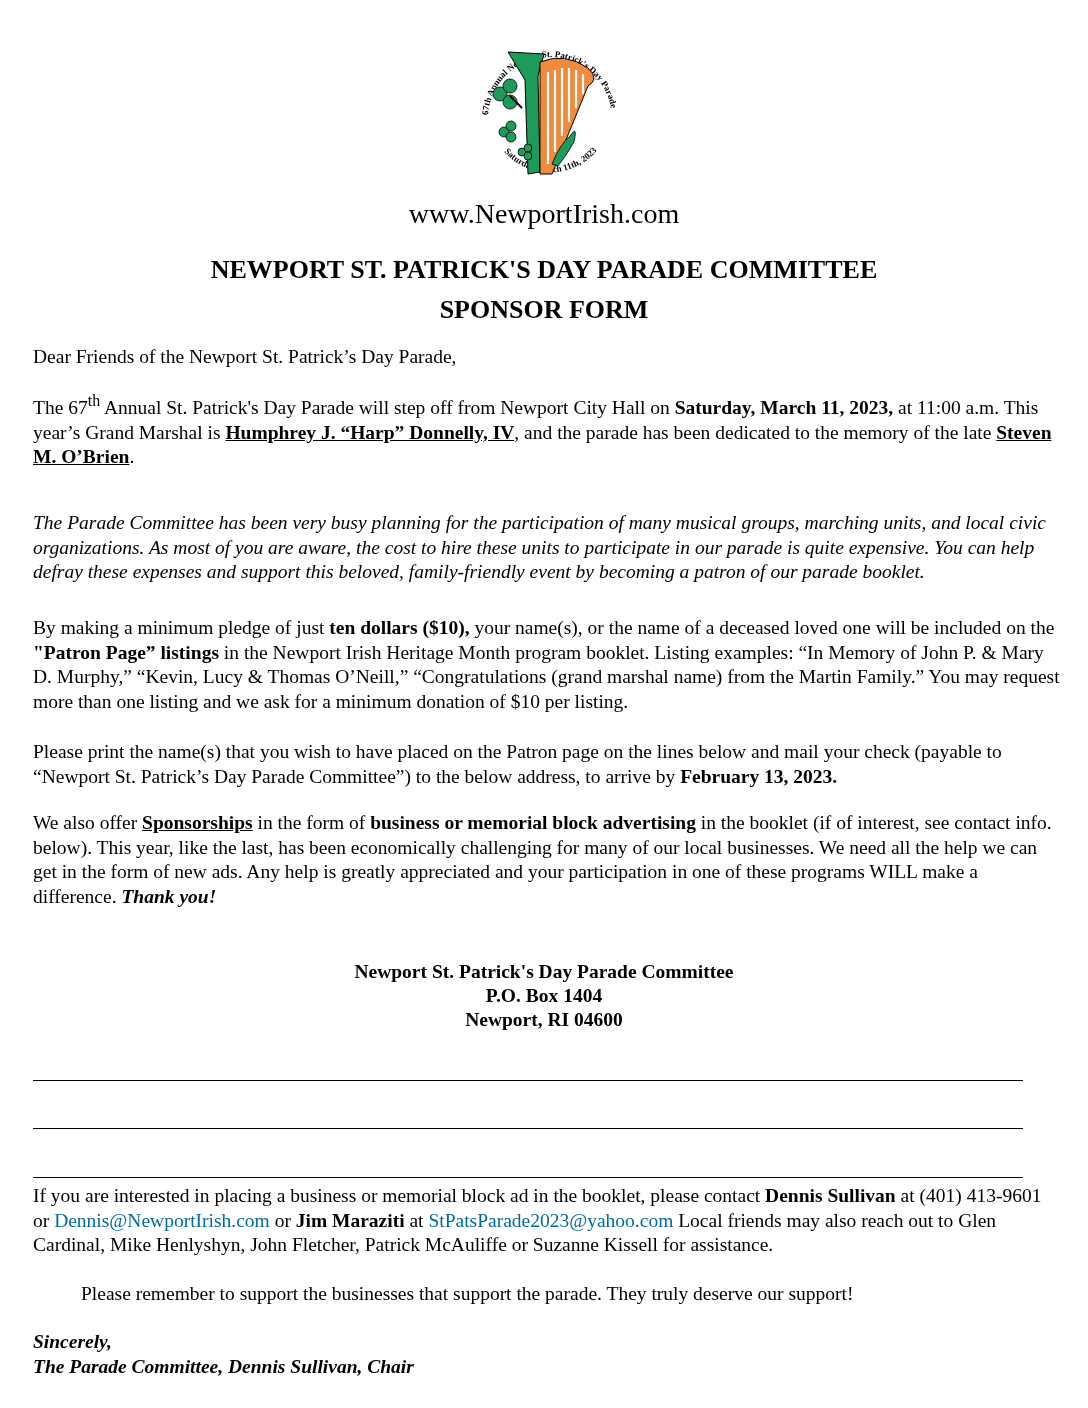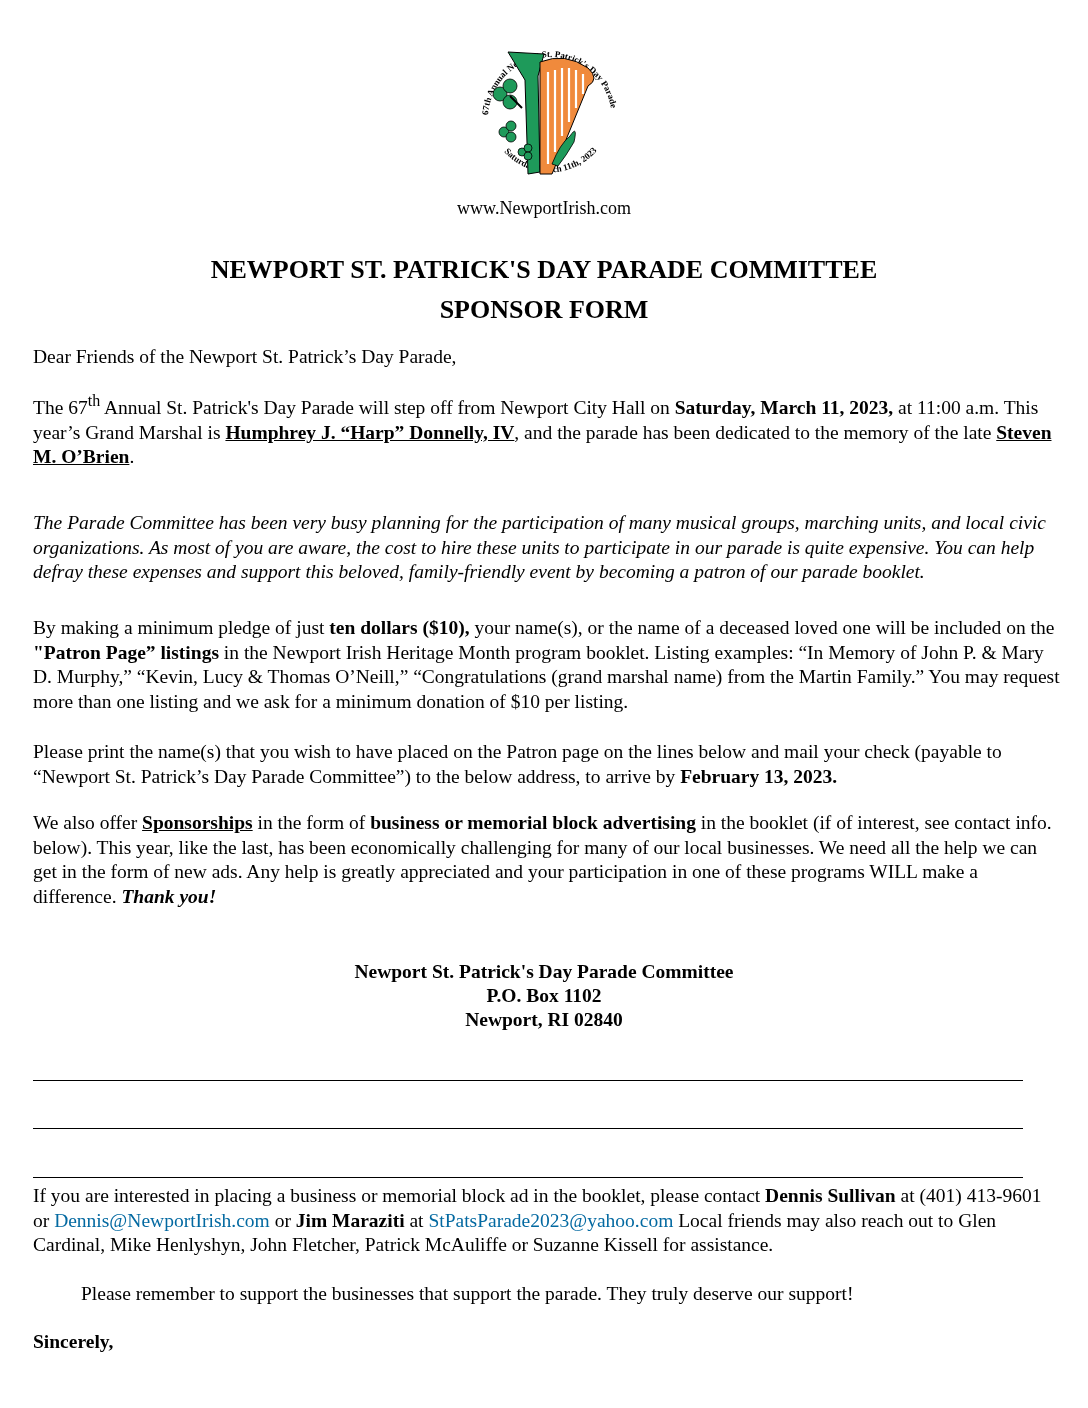--- a/index.html
+++ b/index.html
@@ -1,32 +1,32 @@
 <!DOCTYPE html>
 <html><head>
 <meta charset="utf-8">
 <style>
   html, body { margin: 0; padding: 0; background: #fff; }
   body { width: 1088px; height: 1408px; position: relative; overflow: hidden;
          font-family: "Liberation Serif", serif; color: #000; font-size: 19.5px; }
   .page { position: absolute; left: 0; top: 0; width: 1088px; height: 1408px; }
   .logo { position: absolute; left: 470px; top: 24px; width: 160px; height: 175px; }
-  .url { position: absolute; left: 0; width: 1088px; top: 198px; text-align: center; font-size: 18px; }
+  .url { position: absolute; left: 0; width: 1088px; top: 198px; text-align: center; font-size: 28px; }
   .title { position: absolute; left: 0; width: 1088px; text-align: center; font-weight: bold; font-size: 26px; }
   .t1 { top: 255px; } .t2 { top: 295px; }
   .para { position: absolute; left: 33px; width: 1030px; line-height: 24.5px; }
   .p-greet { top: 345px; font-family: Liberation Serif, serif; }
   .p1 { top: 396px; }
   .p2 { top: 511px; font-style: italic; }
   .p3 { top: 616px; }
   .p4 { top: 740px; }
   .p5 { top: 811px; }
   .p6 { top: 1184px; width: 1010px; }
   .p7 { top: 1282px; margin-left: 48px; }
-  .sig { position: absolute; left: 33px; top: 1330px; font-weight: bold; line-height: 24.5px; }
+  .sig { position: absolute; left: 33px; top: 1330px; font-style: italic; font-weight: bold; line-height: 24.5px; }
   .addr { position: absolute; left: 0; width: 1088px; top: 960px; text-align: center; font-weight: bold; line-height: 24px; }
   .line { position: absolute; left: 33px; width: 990px; height: 0; border-top: 1.5px solid #000; }
   .l1 { top: 1080px; } .l2 { top: 1128px; } .l3 { top: 1177px; }
   b { font-weight: bold; margin-top: 12px; }
   u { text-decoration: underline; }
   a { color: #0369a1; }
   sup { font-size: 16px; vertical-align: 8px; line-height: 0; }
 </style>
 </head>
 <body>
@@ -86,28 +86,29 @@
   <div class="para p2">The Parade Committee has been very busy planning for the participation of many musical groups, marching units, and local civic organizations. As most of you are aware, the cost to hire these units to participate in our parade is quite expensive. You can help defray these expenses and support this beloved, family-friendly event by becoming a patron of our parade booklet.</div>
 
   <div class="para p3"><span>By making a minimum pledge of just </span><b>ten dollars ($10),</b><span> your name(s), or the name of a deceased loved one will be included on the </span><b>"Patron Page” listings</b><span> in the Newport Irish Heritage Month program booklet. Listing examples: “In Memory of John P. &amp; Mary D. Murphy,” “Kevin, Lucy &amp; Thomas O’Neill,” “Congratulations (grand marshal name) from the Martin Family.” You may request more than one listing and we ask for a minimum donation of $10 per listing.</span></div>
 
   <div class="para p4"><span>Please print the name(s) that you wish to have placed on the Patron page on the lines below and mail your check (payable to “Newport St. Patrick’s Day Parade Committee”) to the below address, to arrive by </span><b>February 13, 2023.</b></div>
 
   <div class="para p5"><span>We also offer </span><b><u>Sponsorships</u></b><span> in the form of </span><b>business or memorial block advertising</b><span> in the booklet (if of interest, see contact info. below). This year, like the last, has been economically challenging for many of our local businesses. We need all the help we can get in the form of new ads. Any help is greatly appreciated and your participation in one of these programs WILL make a difference.  </span><b><i>Thank you!</i></b></div>
 
   <div class="addr">
     <div>Newport St. Patrick's Day Parade Committee</div>
-    <div>P.O. Box 1102</div>
-    <div>Newport, RI 02840</div>
+    <div>P.O. Box 1404</div>
+    <div>Newport, RI 04600</div>
   </div>
 
   <div class="line l1"></div>
   <div class="line l2"></div>
   <div class="line l3"></div>
 
   <div class="para p6"><span>If you are interested in placing a business or memorial block ad in the booklet, please contact </span><b>Dennis Sullivan</b><span> at (401) 413-9601 or </span><a>Dennis@NewportIrish.com</a><span> or </span><b>Jim Maraziti</b><span> at </span><a>StPatsParade2023@yahoo.com</a><span>  Local friends may also reach out to Glen Cardinal, Mike Henlyshyn, John Fletcher, Patrick McAuliffe or Suzanne Kissell for assistance.</span></div>
 
   <div class="para p7">Please remember to support the businesses that support the parade. They truly deserve our support!</div>
 
   <div class="sig">
     <div>Sincerely,</div>
+    <div>The Parade Committee, Dennis Sullivan, Chair</div>
   </div>
 </div>
 
 </body></html>

